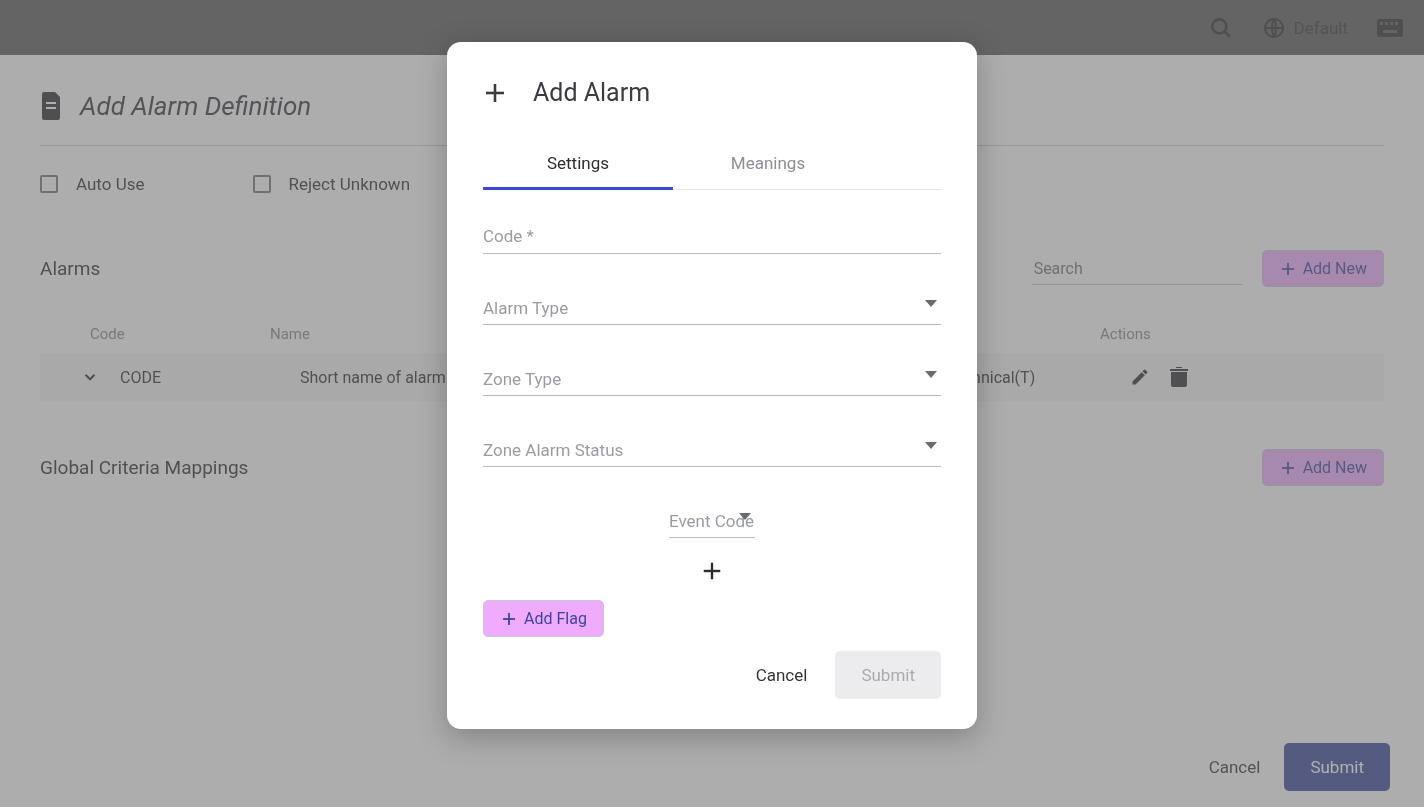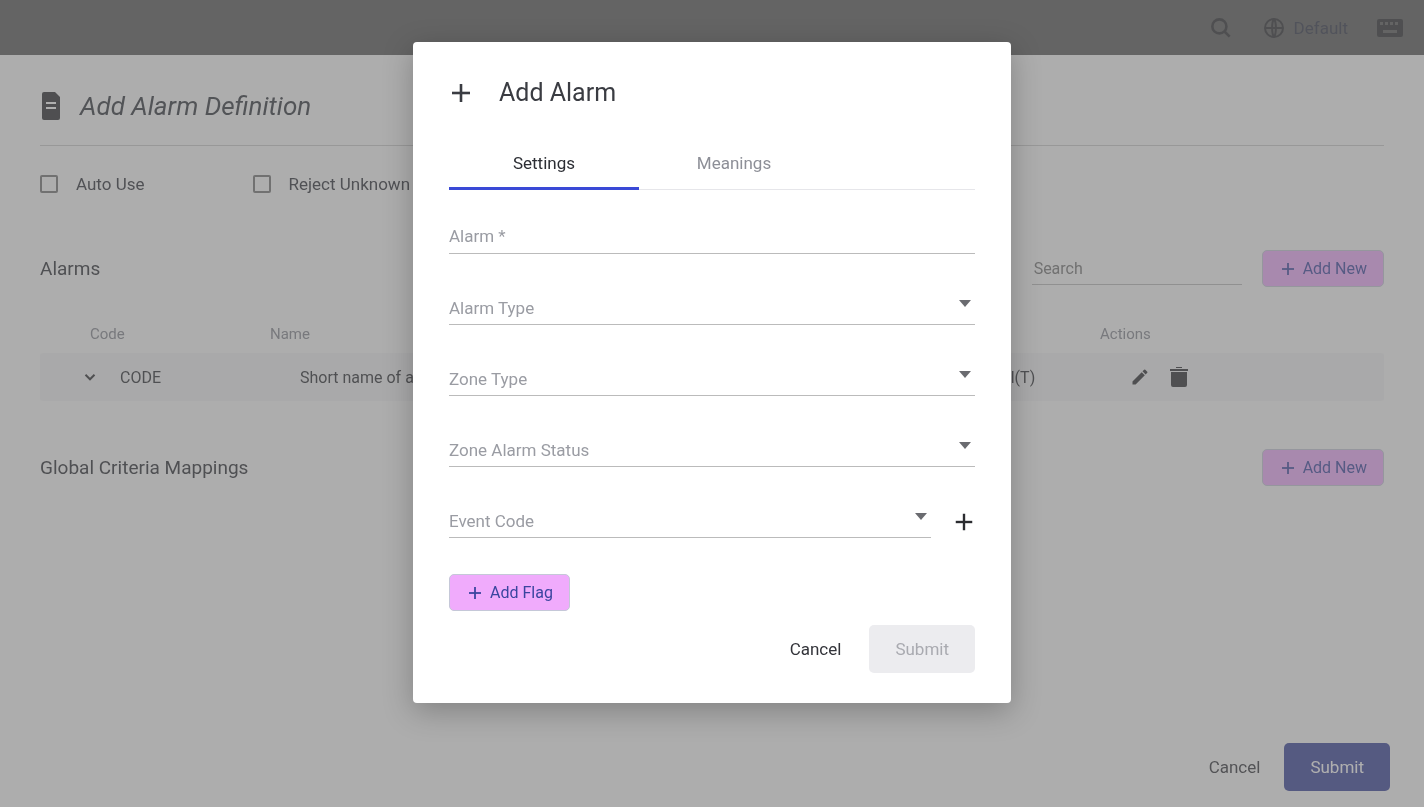--- a/index.html
+++ b/index.html
@@ -40,35 +40,35 @@
   .tr-actions { display:flex; gap:20px; }
   
   .gcm-row { display:flex; align-items:center; justify-content:space-between; margin-top: 48px; }
   
   .footer { position:absolute; bottom:0; left:0; right:0; height:80px; display:flex; align-items:center; justify-content:flex-end; gap:24px; padding: 0 34px; }
   .btn-text { background:none; border:none; color:#33343a; font-size:17px; cursor:pointer; }
   .btn-primary { background:#39439a; color:#fff; border:none; padding: 14px 26px; border-radius:5px; font-size:17px; cursor:pointer; }
   
   
   .overlay { position:absolute; inset:0; background: rgba(110,110,110,0.55); }
-  .modal { position:absolute; left:50%; transform:translateX(-50%); top:42px; width:598px; background:#fff; border-radius:4px; box-shadow:0 8px 30px rgba(0,0,0,0.25); padding: 36px 36px 30px; }
+  .modal { position:absolute; left:50%; transform:translateX(-50%); top:42px; width:530px; background:#fff; border-radius:14px; box-shadow:0 8px 30px rgba(0,0,0,0.25); padding: 36px 36px 30px; }
   .modal-title-row { display:flex; align-items:center; gap:26px; margin-bottom: 32px; }
   .modal-title { font-size:25px; color:#3a3c42; }
   
   .tabs { display:flex; border-bottom:1px solid #e6e6ea; margin-bottom: 32px; }
   .tab { flex:0 0 190px; text-align:center; padding: 14px 0; font-size:17px; color:#8d8f97; cursor:pointer; }
   .tab.active { color:#2c2e34; border-bottom: 3px solid #3a49d6; margin-bottom:-1px; }
   
   .field { position:relative; margin-bottom: 38px; }
   .field-label { position:absolute; left:0; top:4px; color:#9a9ca3; font-size:17px; pointer-events:none; }
   .field-input { width:100%; border:none; border-bottom:1px solid #bbb; padding: 6px 0; font-size:16px; background:transparent; }
   .field-select { width:100%; border:none; border-bottom:1px solid #bbb; padding: 6px 0; font-size:17px; color:#9a9ca3; background:transparent; appearance:none; }
   .field-caret { position:absolute; right:4px; top:8px; pointer-events:none; }
   
-  .event-row { display:flex; align-items:center; gap:22px; margin-bottom: 36px;}
+  .event-row { display:flex; align-items:center; gap:22px; margin-bottom: 18px; flex-direction: column;}
   .event-row .field { flex:1; margin-bottom:0; }
   
   .modal-footer { display:flex; justify-content:flex-end; align-items:center; gap:28px; margin-top: 14px; }
   .btn-disabled { background:#ececef; color:#a9aab0; border:none; padding:14px 26px; border-radius:5px; font-size:17px; }
   
   svg { display:block; }
 </style>
 </head>
 <body>
 
@@ -195,21 +195,21 @@
     </span>
     <span class="modal-title">Add Alarm</span>
   </div>
   
   <div class="tabs">
     <div class="tab active">Settings</div>
     <div class="tab">Meanings</div>
   </div>
   
   <div class="field">
-    <span class="field-label">Alarm *</span>
+    <span class="field-label">Code *</span>
     <input class="field-input" style="">
   </div>
   
   <div class="field">
     <select class="field-select"><option>Alarm Type</option></select>
     <span class="field-caret">
         <svg width="12" height="8" viewBox="0 0 12 8" fill="#6a6b70">
           <path d="M0 0l6 7 6-7z"></path>
         </svg>
       </span>

